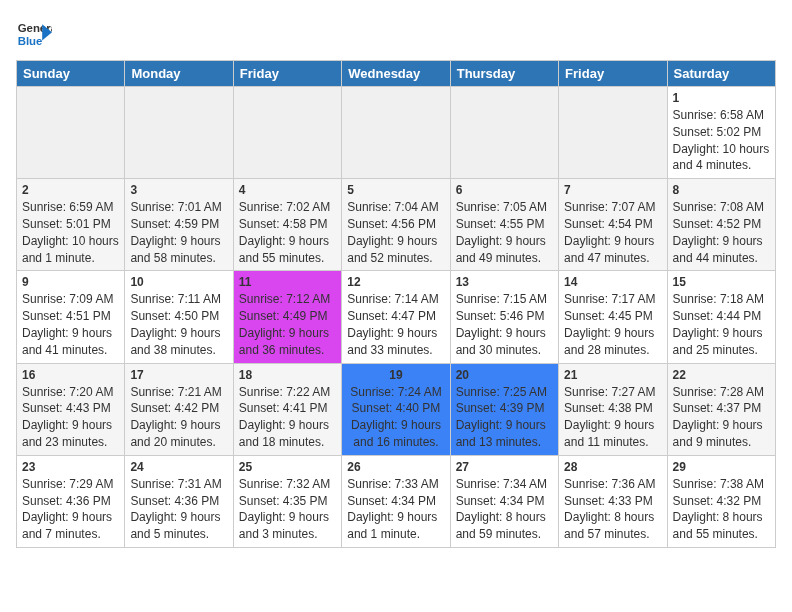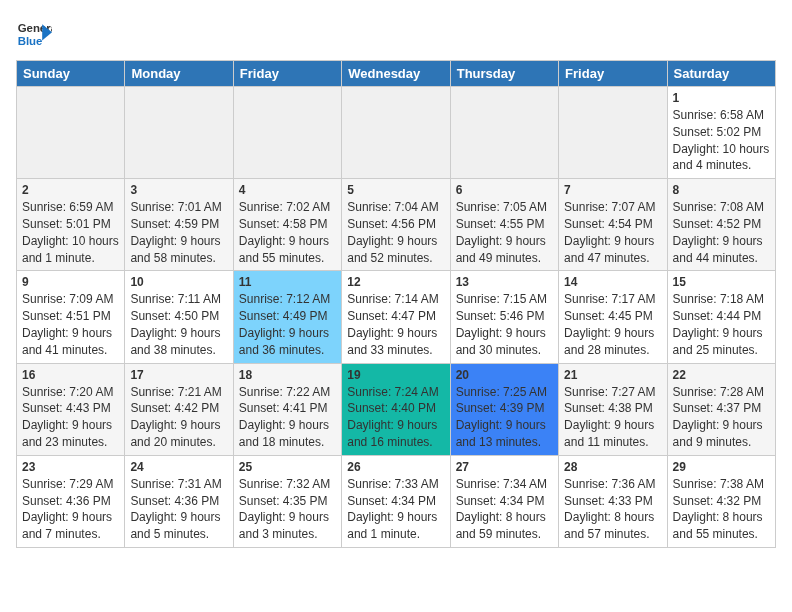--- a/index.html
+++ b/index.html
@@ -175,21 +175,21 @@
           <div class="day-info">Sunrise: 7:09 AM
 Sunset: 4:51 PM
 Daylight: 9 hours and 41 minutes.</div>
         </td>
         <td style="background: rgb(255, 255, 255);">
           <div class="day-number">10</div>
           <div class="day-info">Sunrise: 7:11 AM
 Sunset: 4:50 PM
 Daylight: 9 hours and 38 minutes.</div>
         </td>
-        <td style="background: #7dd3fc;">
+        <td style="background: #d946ef;">
           <div class="day-number">11</div>
           <div class="day-info">Sunrise: 7:12 AM
 Sunset: 4:49 PM
 Daylight: 9 hours and 36 minutes.</div>
         </td>
         <td style="background: rgb(255, 255, 255);">
           <div class="day-number">12</div>
           <div class="day-info">Sunrise: 7:14 AM
 Sunset: 4:47 PM
 Daylight: 9 hours and 33 minutes.</div>
@@ -225,21 +225,21 @@
           <div class="day-info">Sunrise: 7:21 AM
 Sunset: 4:42 PM
 Daylight: 9 hours and 20 minutes.</div>
         </td>
         <td style="background: rgb(245, 245, 245);">
           <div class="day-number">18</div>
           <div class="day-info">Sunrise: 7:22 AM
 Sunset: 4:41 PM
 Daylight: 9 hours and 18 minutes.</div>
         </td>
-        <td style="background: #14b8a6;">
+        <td style="background: #3b82f6; text-align: center;">
           <div class="day-number">19</div>
           <div class="day-info">Sunrise: 7:24 AM
 Sunset: 4:40 PM
 Daylight: 9 hours and 16 minutes.</div>
         </td>
         <td style="background: #3b82f6;">
           <div class="day-number">20</div>
           <div class="day-info">Sunrise: 7:25 AM
 Sunset: 4:39 PM
 Daylight: 9 hours and 13 minutes.</div>

